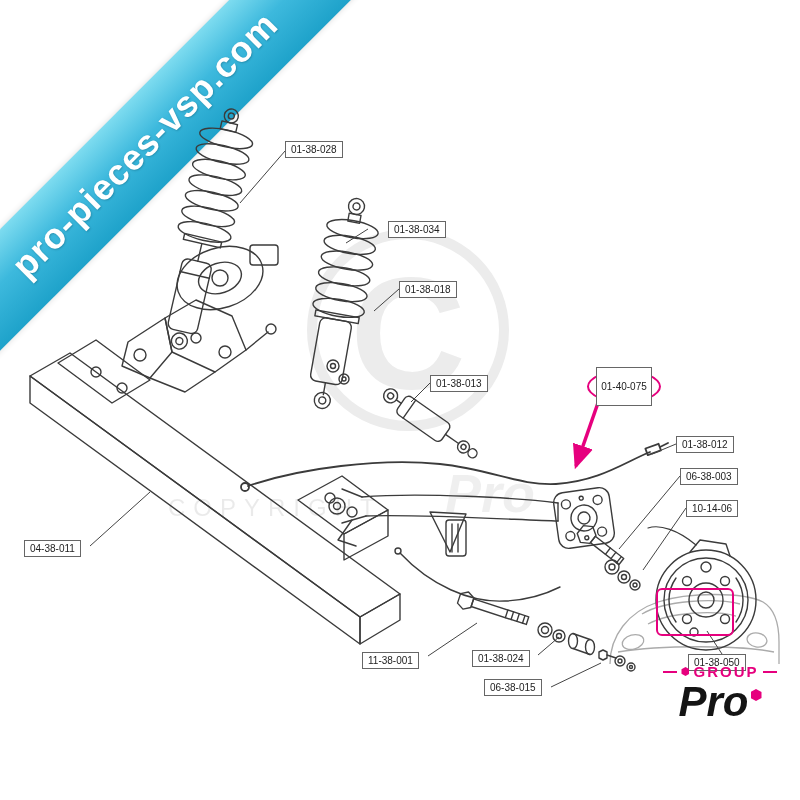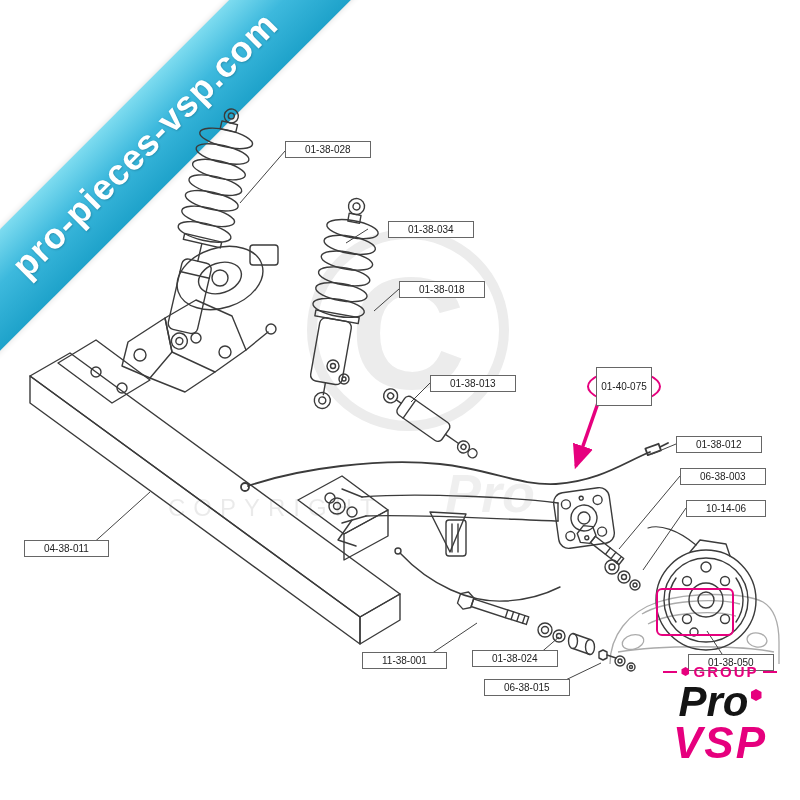--- a/index.html
+++ b/index.html
@@ -10,21 +10,21 @@
           transform:rotate(-45deg);z-index:1;
           background:linear-gradient(to bottom,#7edcf0 0%,#3db9dd 45%,#1ea2ca 100%);
           display:flex;align-items:center;justify-content:center;
           box-shadow:0 0 6px rgba(0,0,0,.15);}
   .ribbon span{color:#fff;font-weight:bold;font-size:36px;letter-spacing:1px;
           text-shadow:0 1px 2px rgba(0,60,80,.35);white-space:nowrap;}
   
   svg.art{position:absolute;left:0;top:0;z-index:2;}
   
   .plabel{position:absolute;z-index:5;background:#fff;border:1px solid #666;
-          color:#222;font-size:10px;line-height:13px;padding:1px 19px;white-space:nowrap;}
+          color:#222;font-size:10px;line-height:13px;padding:1px 5px;white-space:nowrap;}
   .hl-ellipse{position:absolute;left:587px;top:370px;width:70px;height:29px;z-index:5;
           border:2.5px solid #e6007e;border-radius:50%;
           display:flex;align-items:center;justify-content:center;background:transparent;}
   .hl-ellipse .inner{background:#fff;border:1px solid #666;color:#222;font-size:10px;
           line-height:13px;padding:12px 4px;white-space:nowrap;}
   
   .logo{position:absolute;left:660px;top:664px;width:120px;z-index:6;text-align:center;
         font-style:italic;font-weight:bold;line-height:1;}
   .logo-group{display:flex;align-items:center;justify-content:center;gap:4px;
         color:#e6007e;font-size:15px;letter-spacing:2px;font-style:normal;}
@@ -292,16 +292,15 @@
     <div class="logo-group">
       <span class="dash"></span>
       <span class="hex sm"></span>
       <span>GROUP</span>
       <span class="dash"></span>
     </div>
     <div class="logo-pro">
       <span>Pro</span>
       <span class="hex md"></span>
     </div>
-    <div class="logo-vsp">VSP</div>
   </div>
 
 </div>
 
 </body></html>

